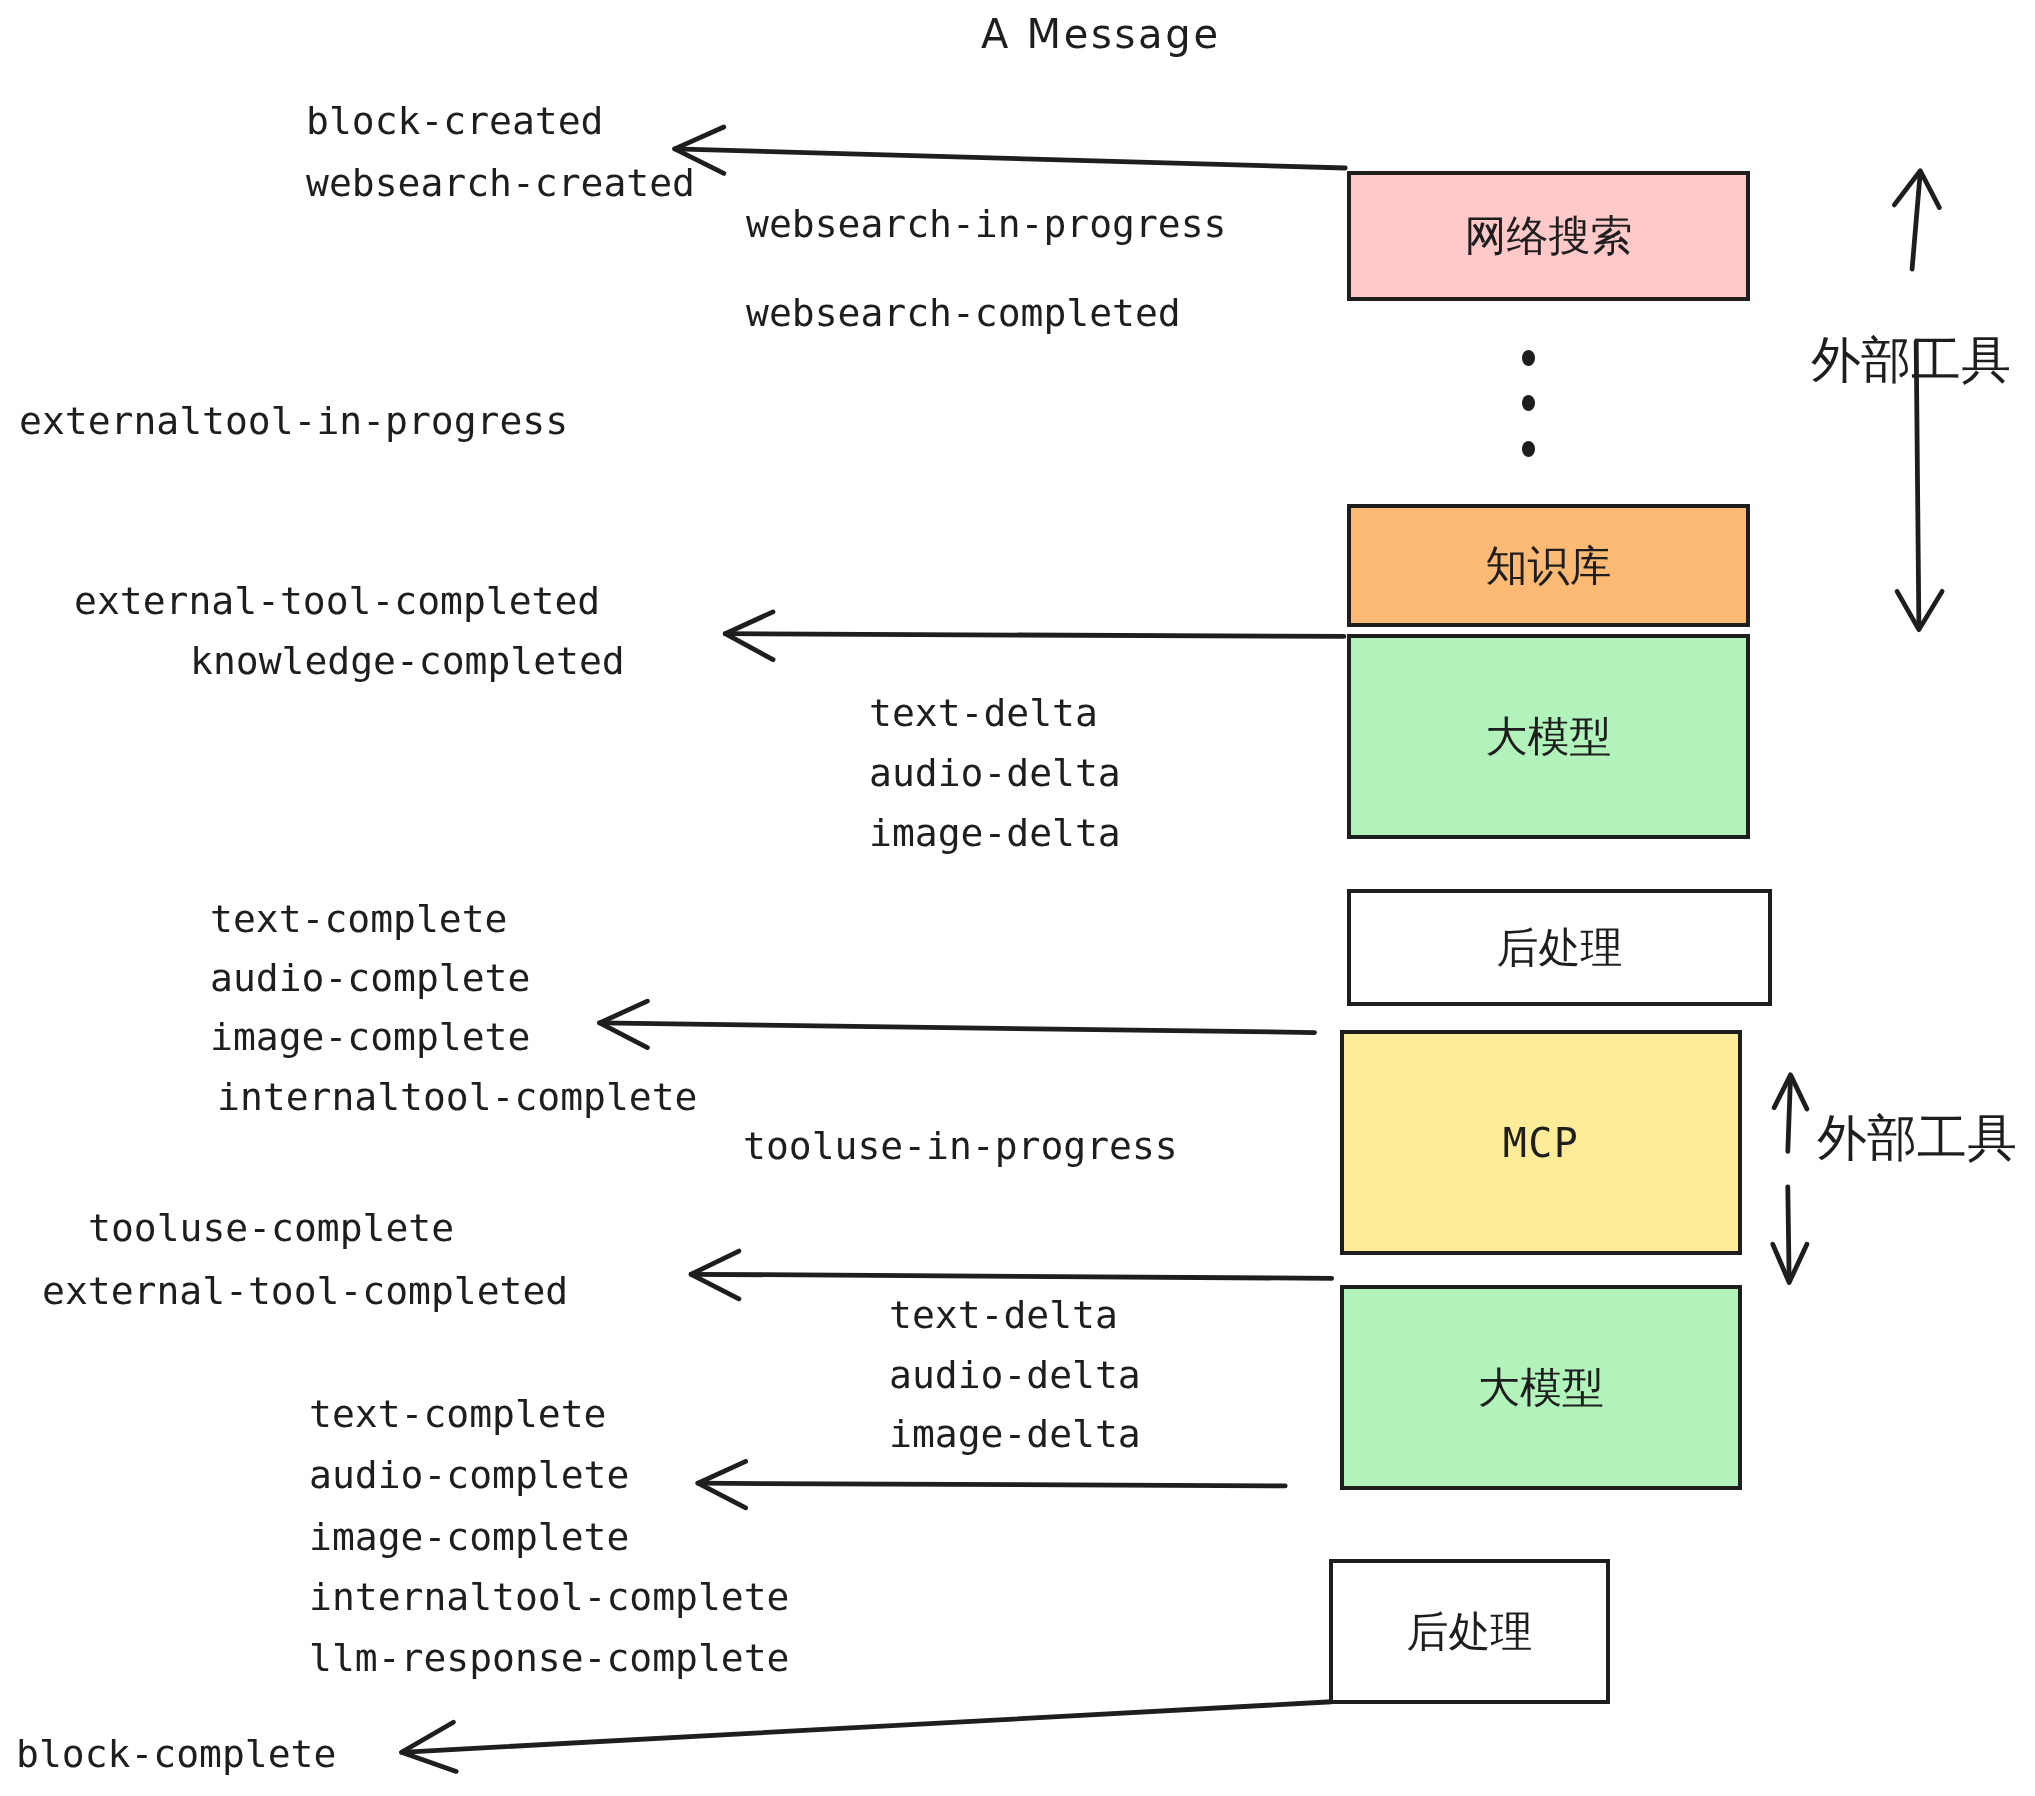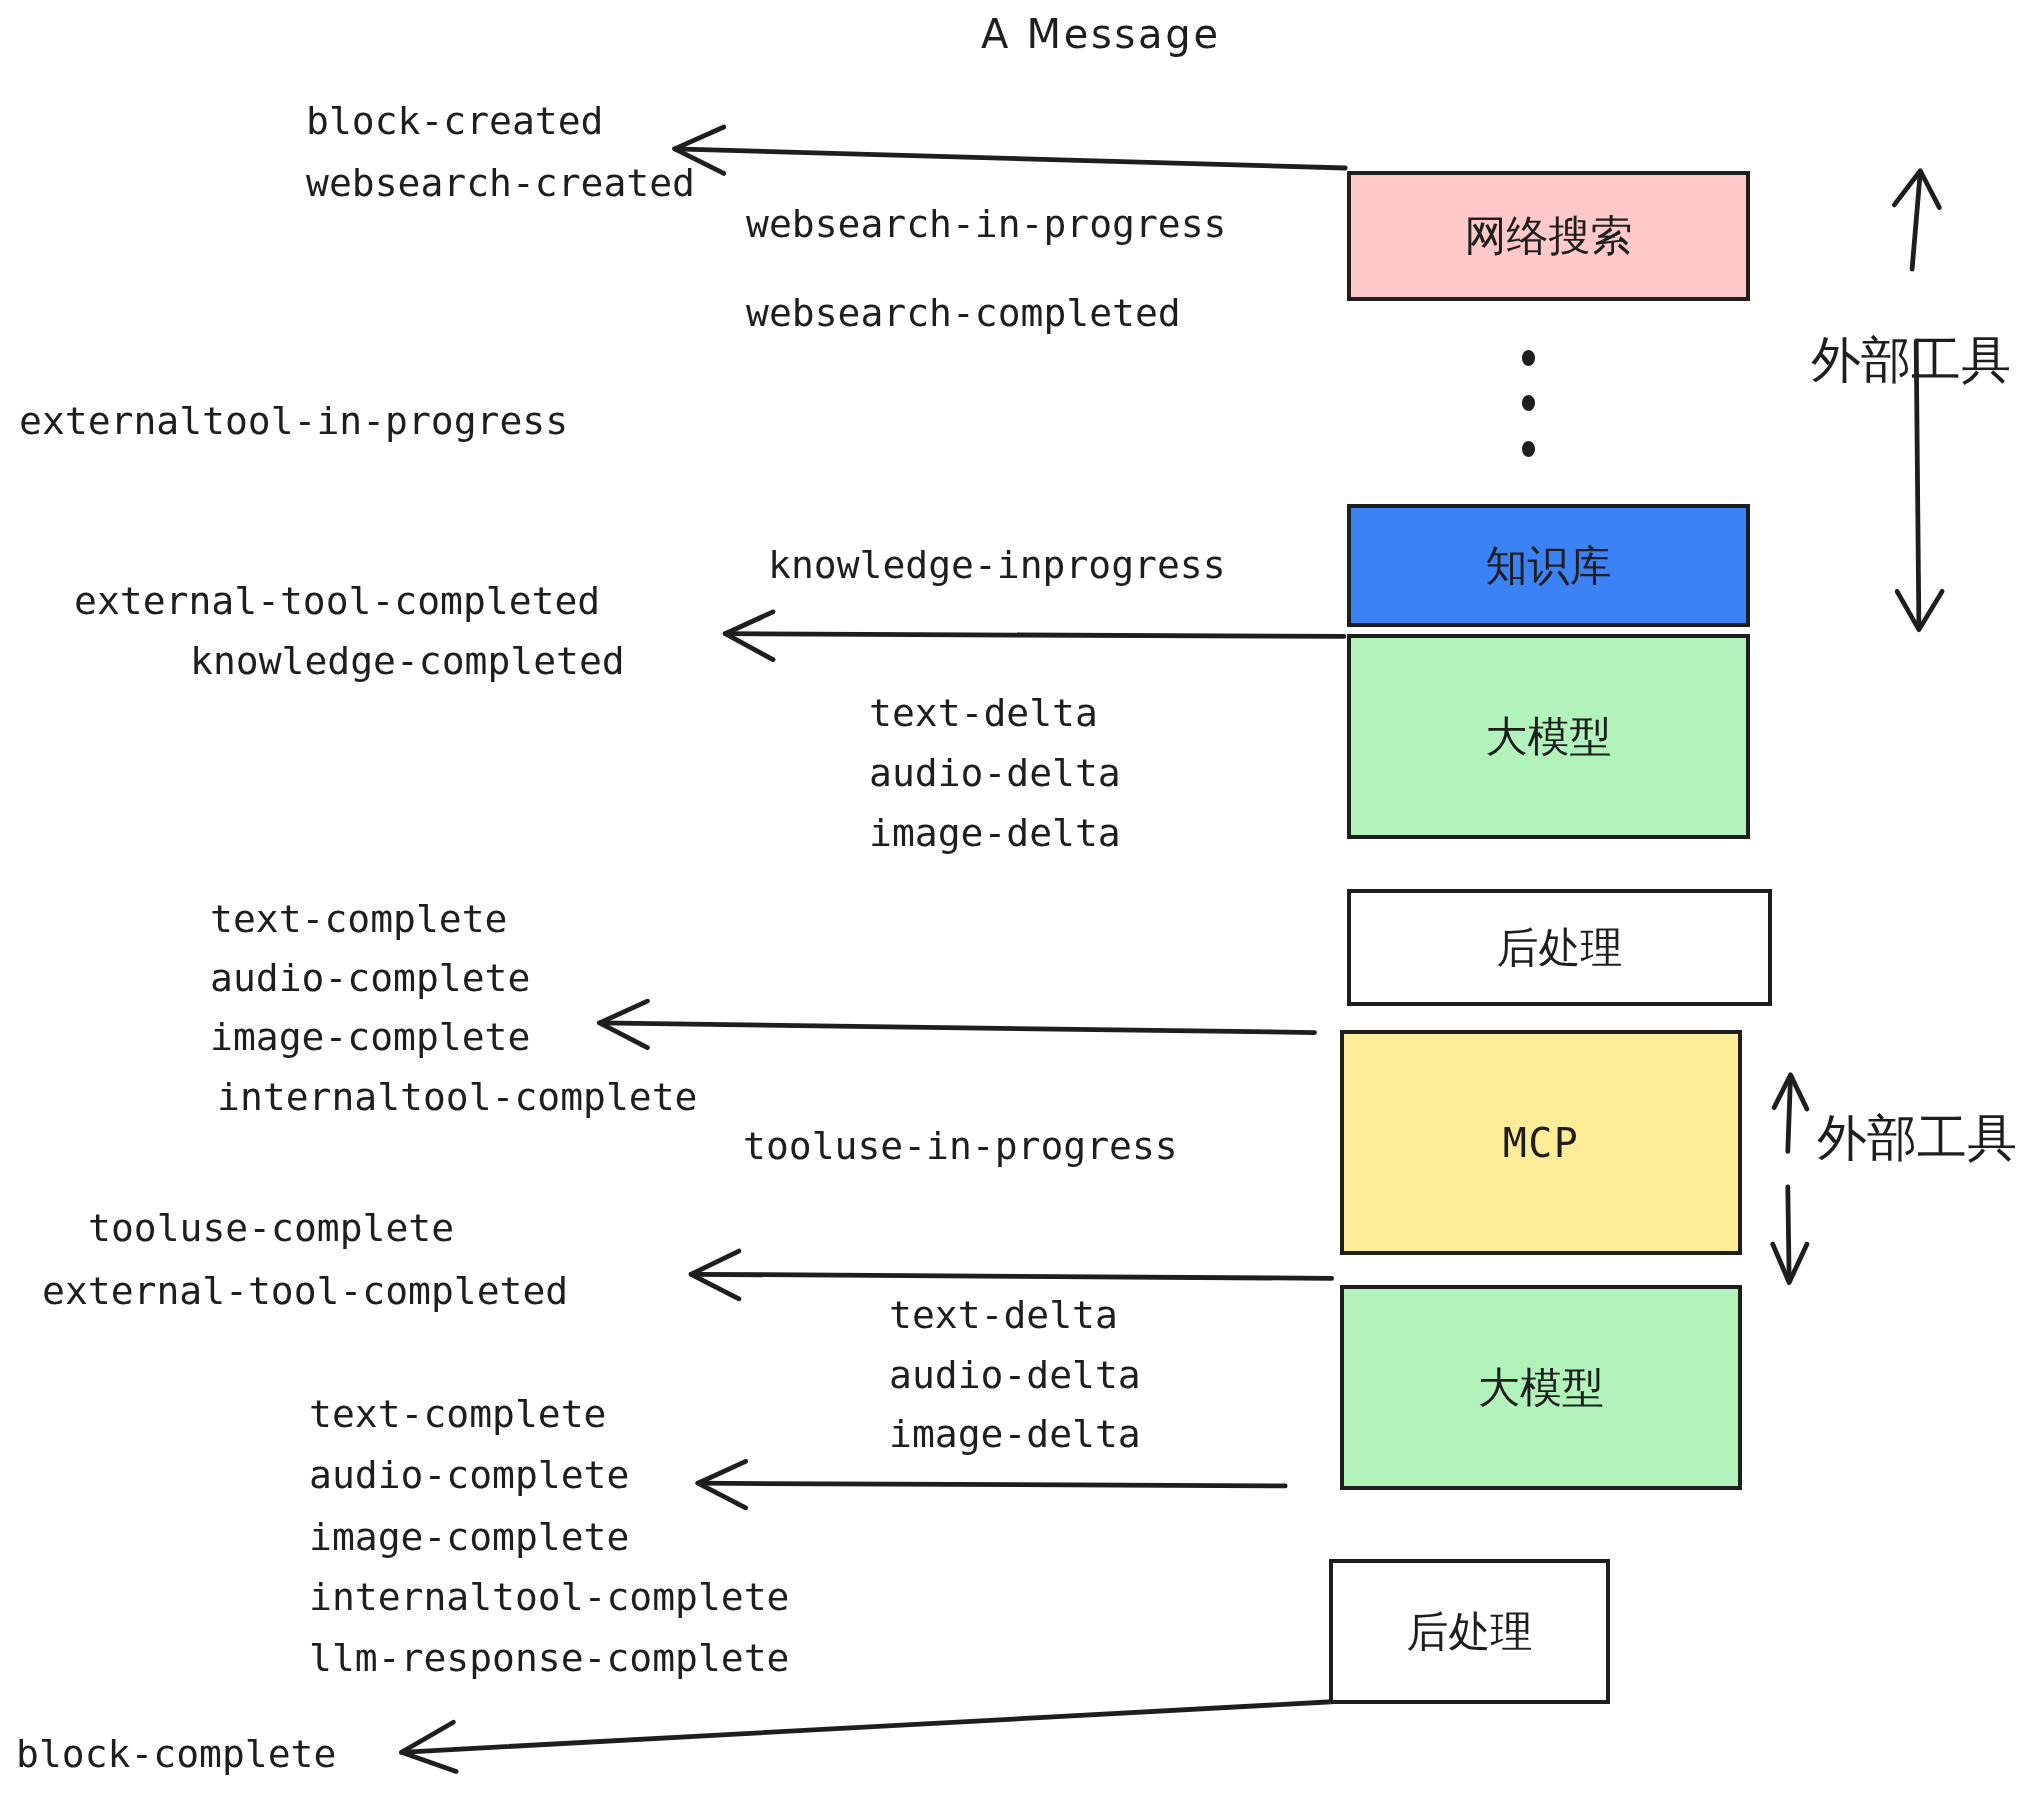--- a/index.html
+++ b/index.html
@@ -123,21 +123,21 @@
     <path d="M2618 1686 L2622 1576"></path>
     <path d="M2598 1622 L2622 1574 L2646 1624"></path>
     <path d="M2618 1738 L2620 1876"></path>
     <path d="M2596 1822 L2620 1878 L2646 1822"></path>
   </svg>
 
   <div class="box" style="left:1347px; top:171px; width:403px; height:130px; background:#ffc9c9;">
     <span class="boxlabel">网络搜索</span>
   </div>
 
-  <div class="box" style="left:1347px; top:504px; width:403px; height:123px; background:#3b82f6;">
+  <div class="box" style="left:1347px; top:504px; width:403px; height:123px; background:#fdba74;">
     <span class="boxlabel">知识库</span>
   </div>
 
   <div class="box" style="left:1347px; top:634px; width:403px; height:205px; background:#b2f2bb;">
     <span class="boxlabel">大模型</span>
   </div>
 
   <div class="box" style="left:1347px; top:889px; width:425px; height:117px; background:#ffffff;">
     <span class="boxlabel">后处理</span>
   </div>
@@ -159,21 +159,20 @@
   <div class="dot" style="left:1522px; top:441px;"></div>
 
   <div class="cnlabel" style="left:1811px; top:335px;">外部工具</div>
   <div class="cnlabel" style="left:1817px; top:1113px;">外部工具</div>
 
   <div class="hand" style="left:306px; top:102px;">block-created</div>
   <div class="hand" style="left:306px; top:164px;">websearch-created</div>
   <div class="hand" style="left:746px; top:205px;">websearch-in-progress</div>
   <div class="hand" style="left:746px; top:294px;">websearch-completed</div>
   <div class="hand" style="left:19px; top:402px;">externaltool-in-progress</div>
-  <div class="hand" style="left:768px; top:546px;">knowledge-inprogress</div>
   <div class="hand" style="left:74px; top:582px;">external-tool-completed</div>
   <div class="hand" style="left:190px; top:642px;">knowledge-completed</div>
   <div class="hand" style="left:869px; top:694px;">text-delta</div>
   <div class="hand" style="left:869px; top:754px;">audio-delta</div>
   <div class="hand" style="left:869px; top:814px;">image-delta</div>
   <div class="hand" style="left:210px; top:900px;">text-complete</div>
   <div class="hand" style="left:210px; top:959px;">audio-complete</div>
   <div class="hand" style="left:210px; top:1018px;">image-complete</div>
   <div class="hand" style="left:217px; top:1078px;">internaltool-complete</div>
   <div class="hand" style="left:743px; top:1127px;">tooluse-in-progress</div>

